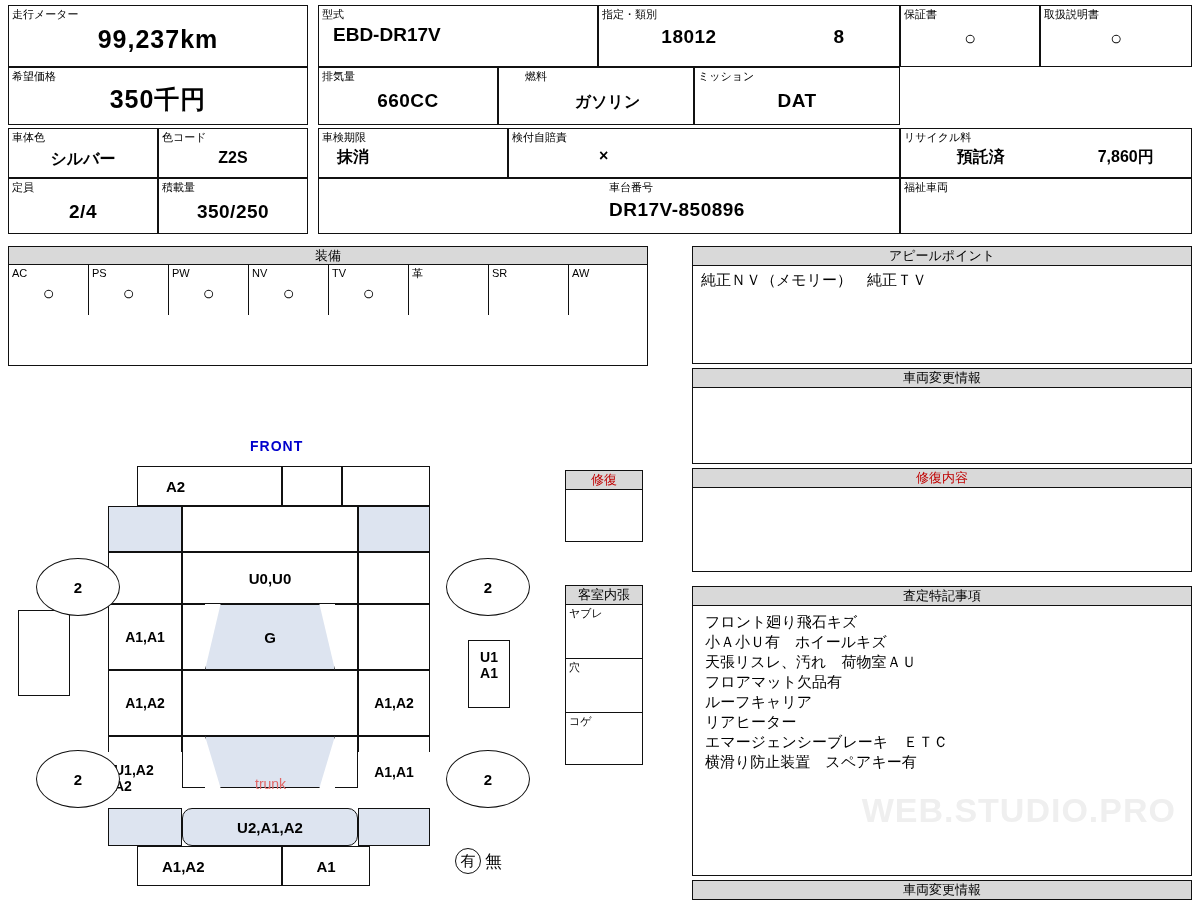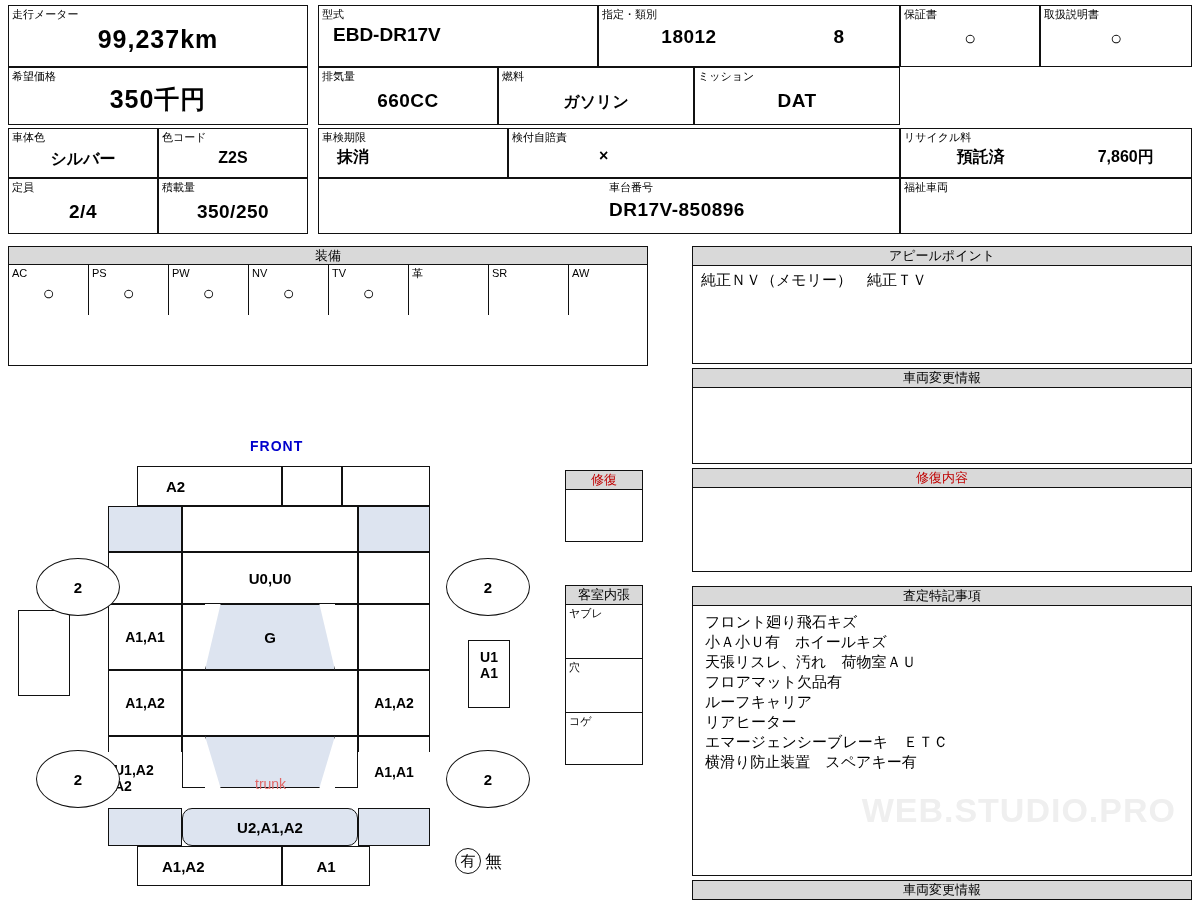--- a/index.html
+++ b/index.html
@@ -97,21 +97,21 @@
   </div>
   <div class="box" style="left:1040px; top:5px; width:152px; height:62px;">
     <div class="lbl">取扱説明書</div>
     <div class="circle-mark" style="margin-top:4px;">○</div>
   </div>
 
   <div class="box" style="left:318px; top:67px; width:180px; height:58px;">
     <div class="lbl">排気量</div>
     <div class="val" style="margin-top:6px;">660CC</div>
   </div>
-  <div class="box" style="left:498px; top:67px; width:196px; height:58px;">
+  <div class="box" style="left:498px; top:67px; width:196px; height:58px;padding-left:23px;">
     <div class="lbl">燃料</div>
     <div class="val-sm" style="margin-top:8px;">ガソリン</div>
   </div>
   <div class="box" style="left:694px; top:67px; width:206px; height:58px;">
     <div class="lbl">ミッション</div>
     <div class="val" style="margin-top:6px;">DAT</div>
   </div>
 
   <div class="box" style="left:318px; top:128px; width:190px; height:50px;">
     <div class="lbl">車検期限</div>

